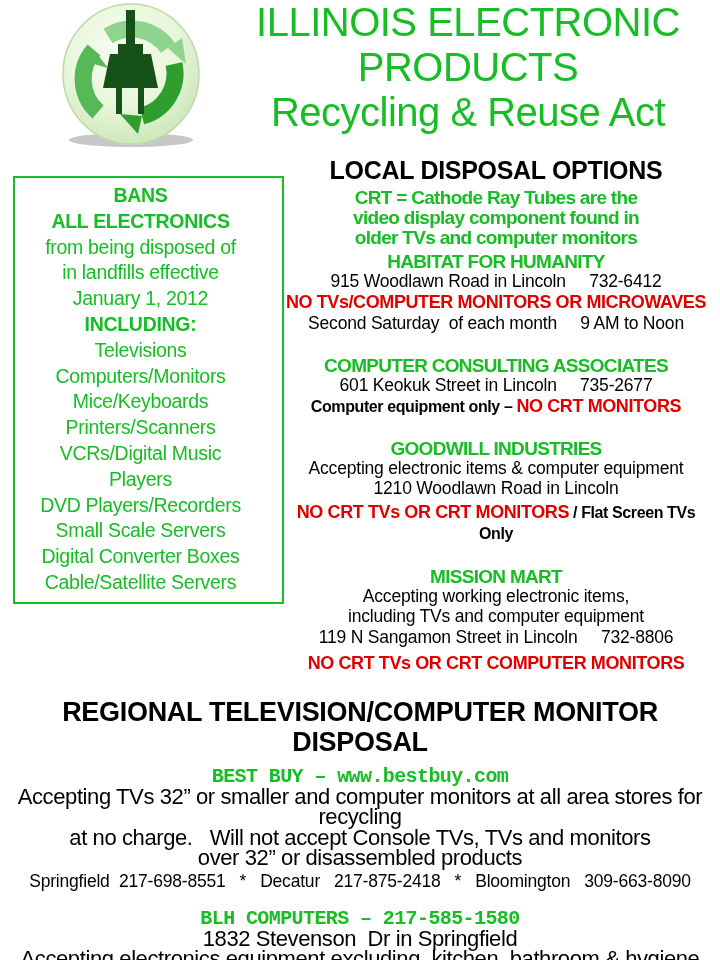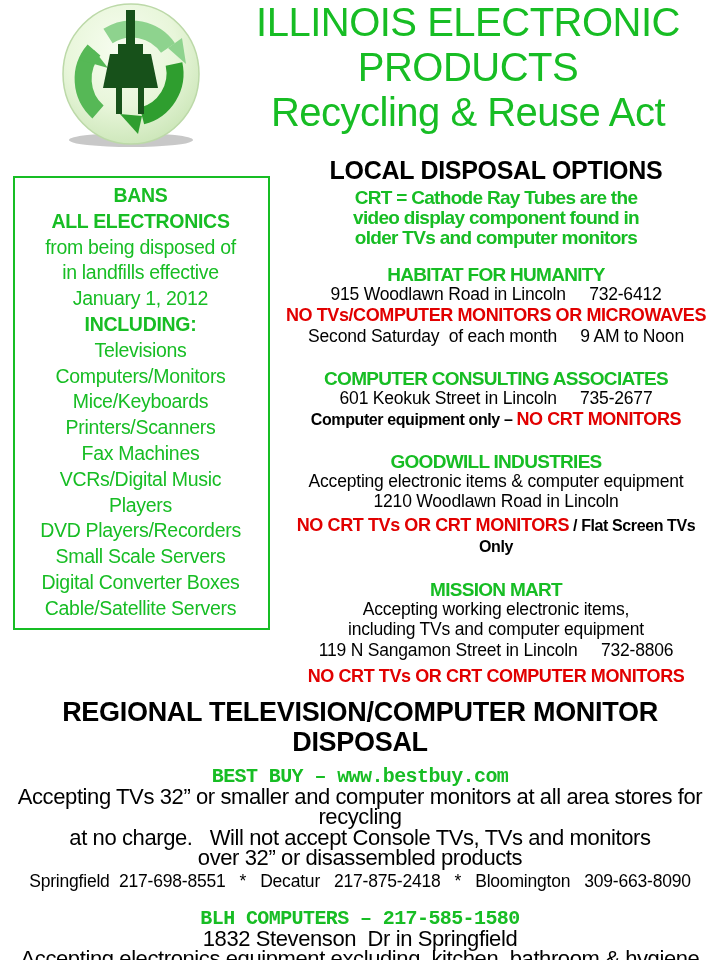--- a/index.html
+++ b/index.html
@@ -19,33 +19,33 @@
   .title{
     left:222px;top:0;width:492px;text-align:center;
     color:var(--green);font-size:40px;line-height:45px;letter-spacing:-0.5px;
   }
   
   .bans{
     left:13px;top:176px;width:251px;
     border:2px solid var(--green);
     text-align:center;color:var(--green);
     font-size:19.5px;line-height:25.8px;letter-spacing:-0.3px;
-    padding:5px 2px 6px 0;
+    padding:5px 16px 6px 0;
   }
   .fw{font-weight:bold;}
   
   .local{left:278px;top:157px;width:436px;text-align:center;}
   .local-title{font-size:25px;line-height:26px;font-weight:bold;letter-spacing:-0.3px;}
   .crt{color:var(--green);font-weight:bold;font-size:19px;line-height:20px;letter-spacing:-0.7px;margin-top:5px;}
   .org-name{color:var(--green);font-weight:bold;font-size:19px;line-height:19px;letter-spacing:-0.7px;}
   .bl{font-size:17.5px;line-height:20.5px;letter-spacing:-0.2px;white-space:pre-wrap;}
   .red-b{color:var(--red);font-weight:bold;font-size:18px;letter-spacing:-0.4px;}
   .blk-b{color:var(--black);font-weight:bold;font-size:16px;letter-spacing:-0.4px;}
   .warn-line{line-height:21px;}
-  .mt-habitat{margin-top:17px;}
+  .mt-habitat{margin-top:4px;}
   .mt-cca{margin-top:23px;}
   .mt-goodwill{margin-top:22px;}
   .mt-mission{margin-top:23px;}
   .mt-warn{margin-top:3px;}
   
   .regional{left:0;top:697px;width:720px;text-align:center;}
   .reg-title{font-size:27px;line-height:30px;font-weight:bold;letter-spacing:-0.3px;}
   .reg-org{color:var(--green);font-weight:bold;font-size:20px;line-height:21px;letter-spacing:-0.6px;font-family:Liberation Mono, monospace;}
   .mt-bb{margin-top:9px;}
   .mt-blh{margin-top:17px;}
@@ -98,21 +98,20 @@
   <div class="fw">BANS</div>
   <div class="fw">ALL ELECTRONICS</div>
   <div>from being disposed of</div>
   <div>in landfills effective</div>
   <div>January 1, 2012</div>
   <div class="fw">INCLUDING:</div>
   <div>Televisions</div>
   <div>Computers/Monitors</div>
   <div>Mice/Keyboards</div>
   <div>Printers/Scanners</div>
-  <div>Fax Machines</div>
   <div>VCRs/Digital Music</div>
   <div>Players</div>
   <div>DVD Players/Recorders</div>
   <div>Small Scale Servers</div>
   <div>Digital Converter Boxes</div>
   <div>Cable/Satellite Servers</div>
 </div>
 
 <div class="abs local">
   <div class="local-title">LOCAL DISPOSAL OPTIONS</div>

